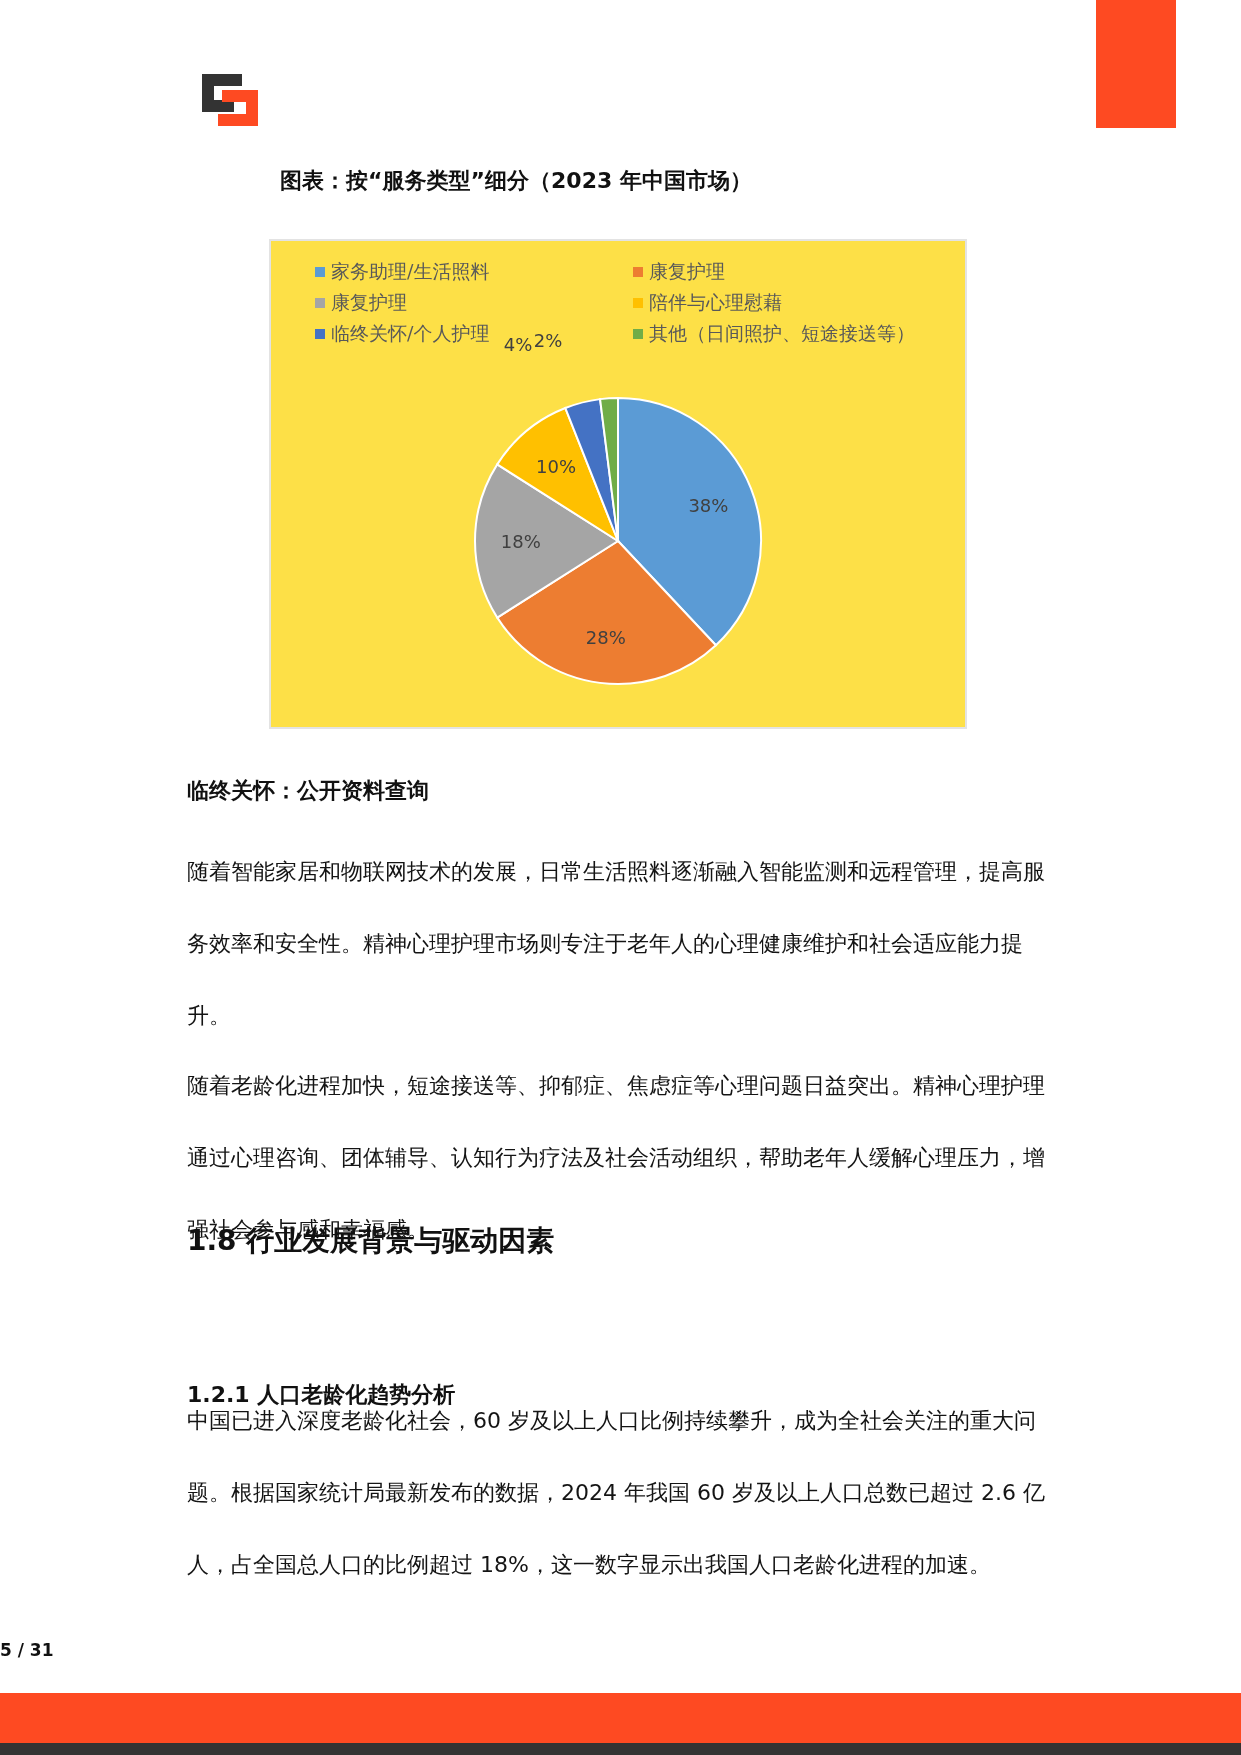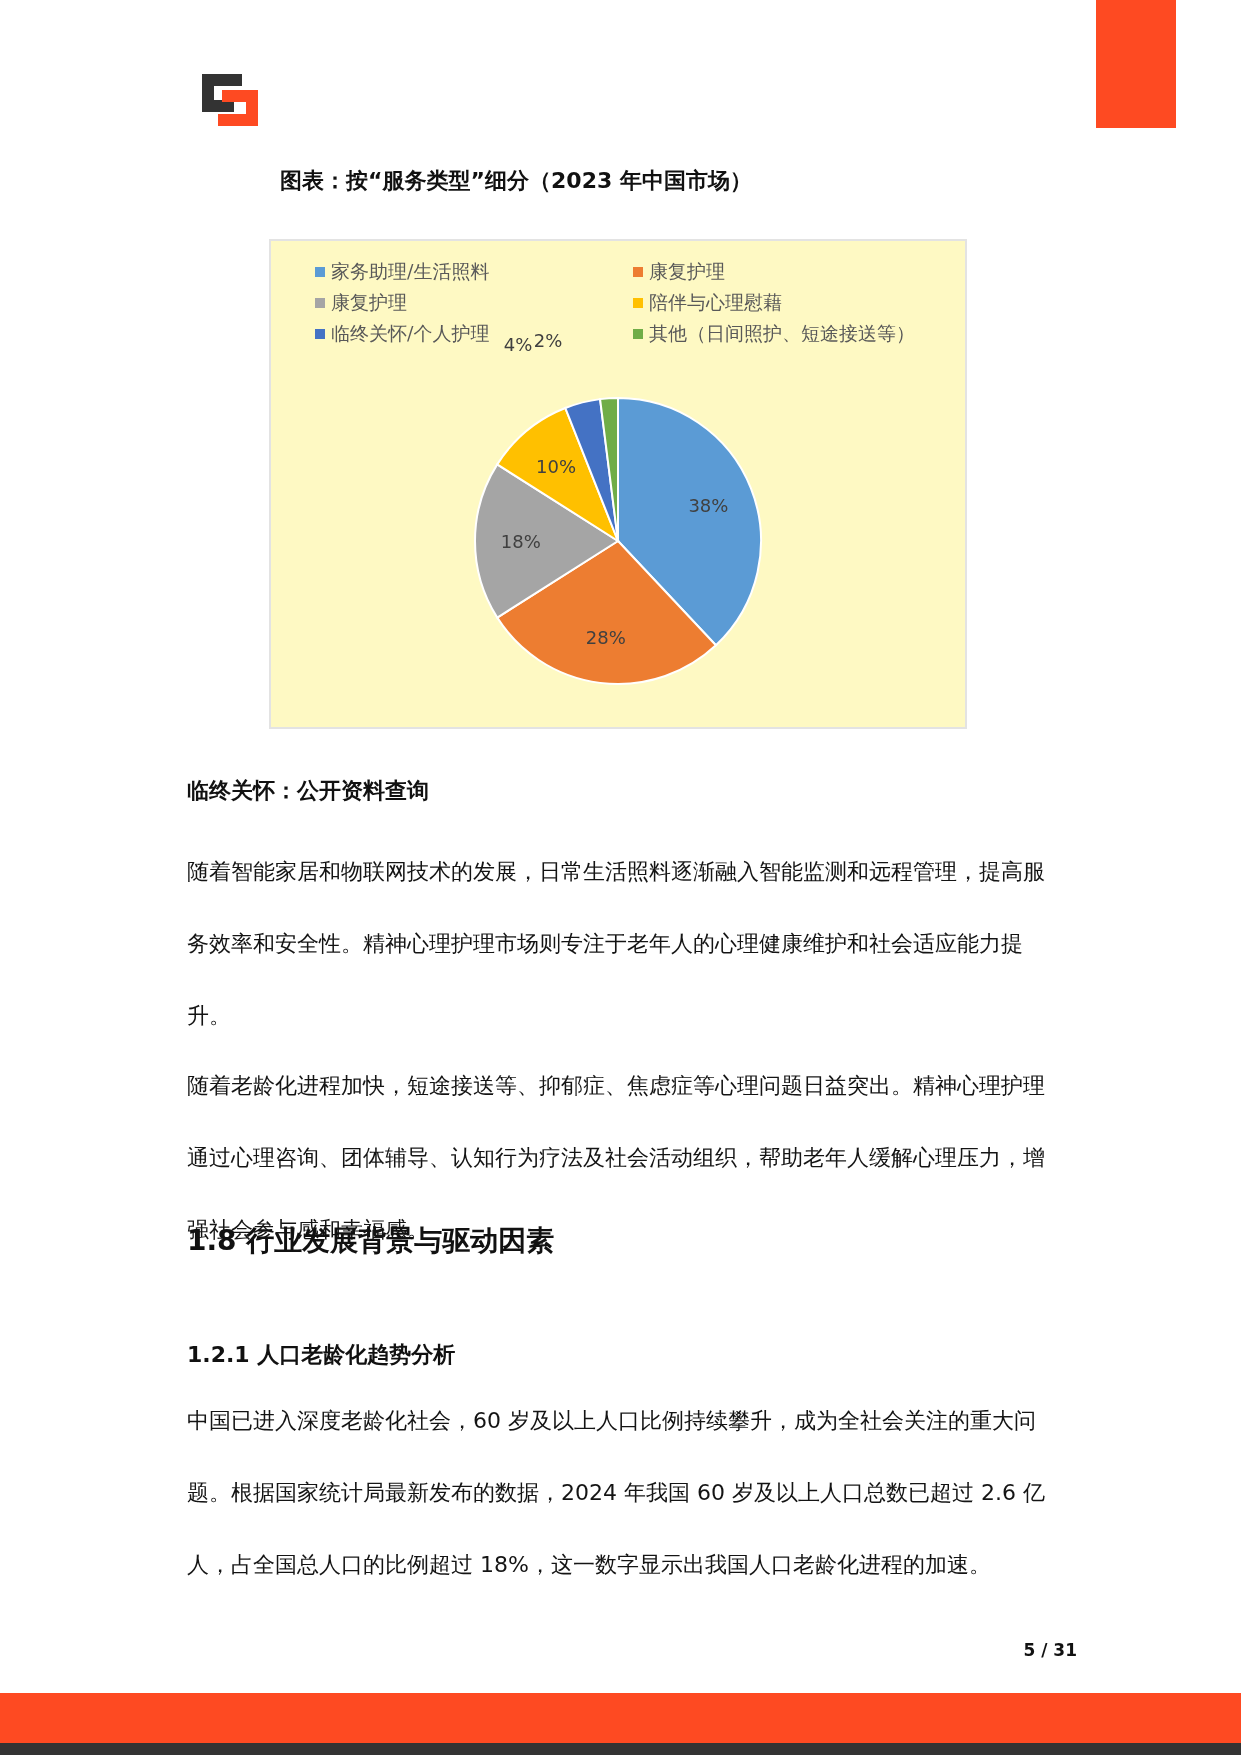--- a/index.html
+++ b/index.html
@@ -8,31 +8,31 @@
     background: #ffffff; color: #111111;
     font-family: "DejaVu Sans", "Liberation Sans", sans-serif;
   }
   .corner-tab { position: absolute; left: 1096px; top: 0; width: 80px; height: 128px; background: #fe4a22; }
   .logo { position: absolute; left: 200px; top: 70px; height: 60px; display: flex; align-items: center; }
   .logo-mark { width: 60px; height: 56px; }
   .logo-text { margin-left: 12px; font-size: 56px; letter-spacing: 2px; color: #2f2f2f; font-weight: 400; line-height: 60px; }
 
   .fig-title { position: absolute; left: 0; width: 1032px; top: 166px; text-align: center; font-size: 22px; font-weight: bold; color: #111; }
 
-  .chart-frame { position: absolute; left: 269px; top: 239px; width: 698px; height: 490px; border: 2px solid #e3e3e3; box-sizing: border-box; background: #fef9c3; }
+  .chart-frame { position: absolute; left: 269px; top: 239px; width: 698px; height: 490px; border: 2px solid #e3e3e3; box-sizing: border-box; background: #fde047; }
   .legend { position: absolute; left: 44px; top: 18px; width: 620px; display: grid; grid-template-columns: 318px 300px; row-gap: 6px; font-family: "DejaVu Serif", "Liberation Serif", serif; font-size: 19px; color: #595959; }
   .legend-item { display: flex; align-items: center; height: 25px; }
   .swatch { width: 10px; height: 10px; margin-right: 6px; display: inline-block; }
   .pie-svg { position: absolute; left: 0; top: 0; }
 
   .source { position: absolute; left: 187px; top: 776px; font-size: 22px; font-weight: bold; }
   .para { position: absolute; left: 187px; width: 870px; font-size: 22px; line-height: 72px; color: #141414; }
   .h2 { position: absolute; left: 187px; top: 1222px; font-size: 28px; font-weight: bold; }
-  .h3 { position: absolute; left: 187px; top: 1340px; font-size: 22px; font-weight: bold; }
-  .page-num { position: absolute; left: 0; width: 1077px; top: 1640px; text-align: right; font-size: 17px; font-weight: bold; }
+  .h3 { position: absolute; left: 187px; top: 1380px; font-size: 22px; font-weight: bold; }
+  .page-num { position: absolute; left: 0; width: 1077px; top: 1640px; text-align: left; font-size: 17px; font-weight: bold; }
   .footer-orange { position: absolute; left: 0; top: 1693px; width: 1241px; height: 50px; background: #fe4a22; }
   .footer-dark { position: absolute; left: 0; top: 1743px; width: 1241px; height: 12px; background: #333333; }
 </style>
 </head>
 <body>
 
 <div class="corner-tab"></div>
 
 <div class="logo">
   <svg class="logo-mark" viewBox="0 0 60 56">

